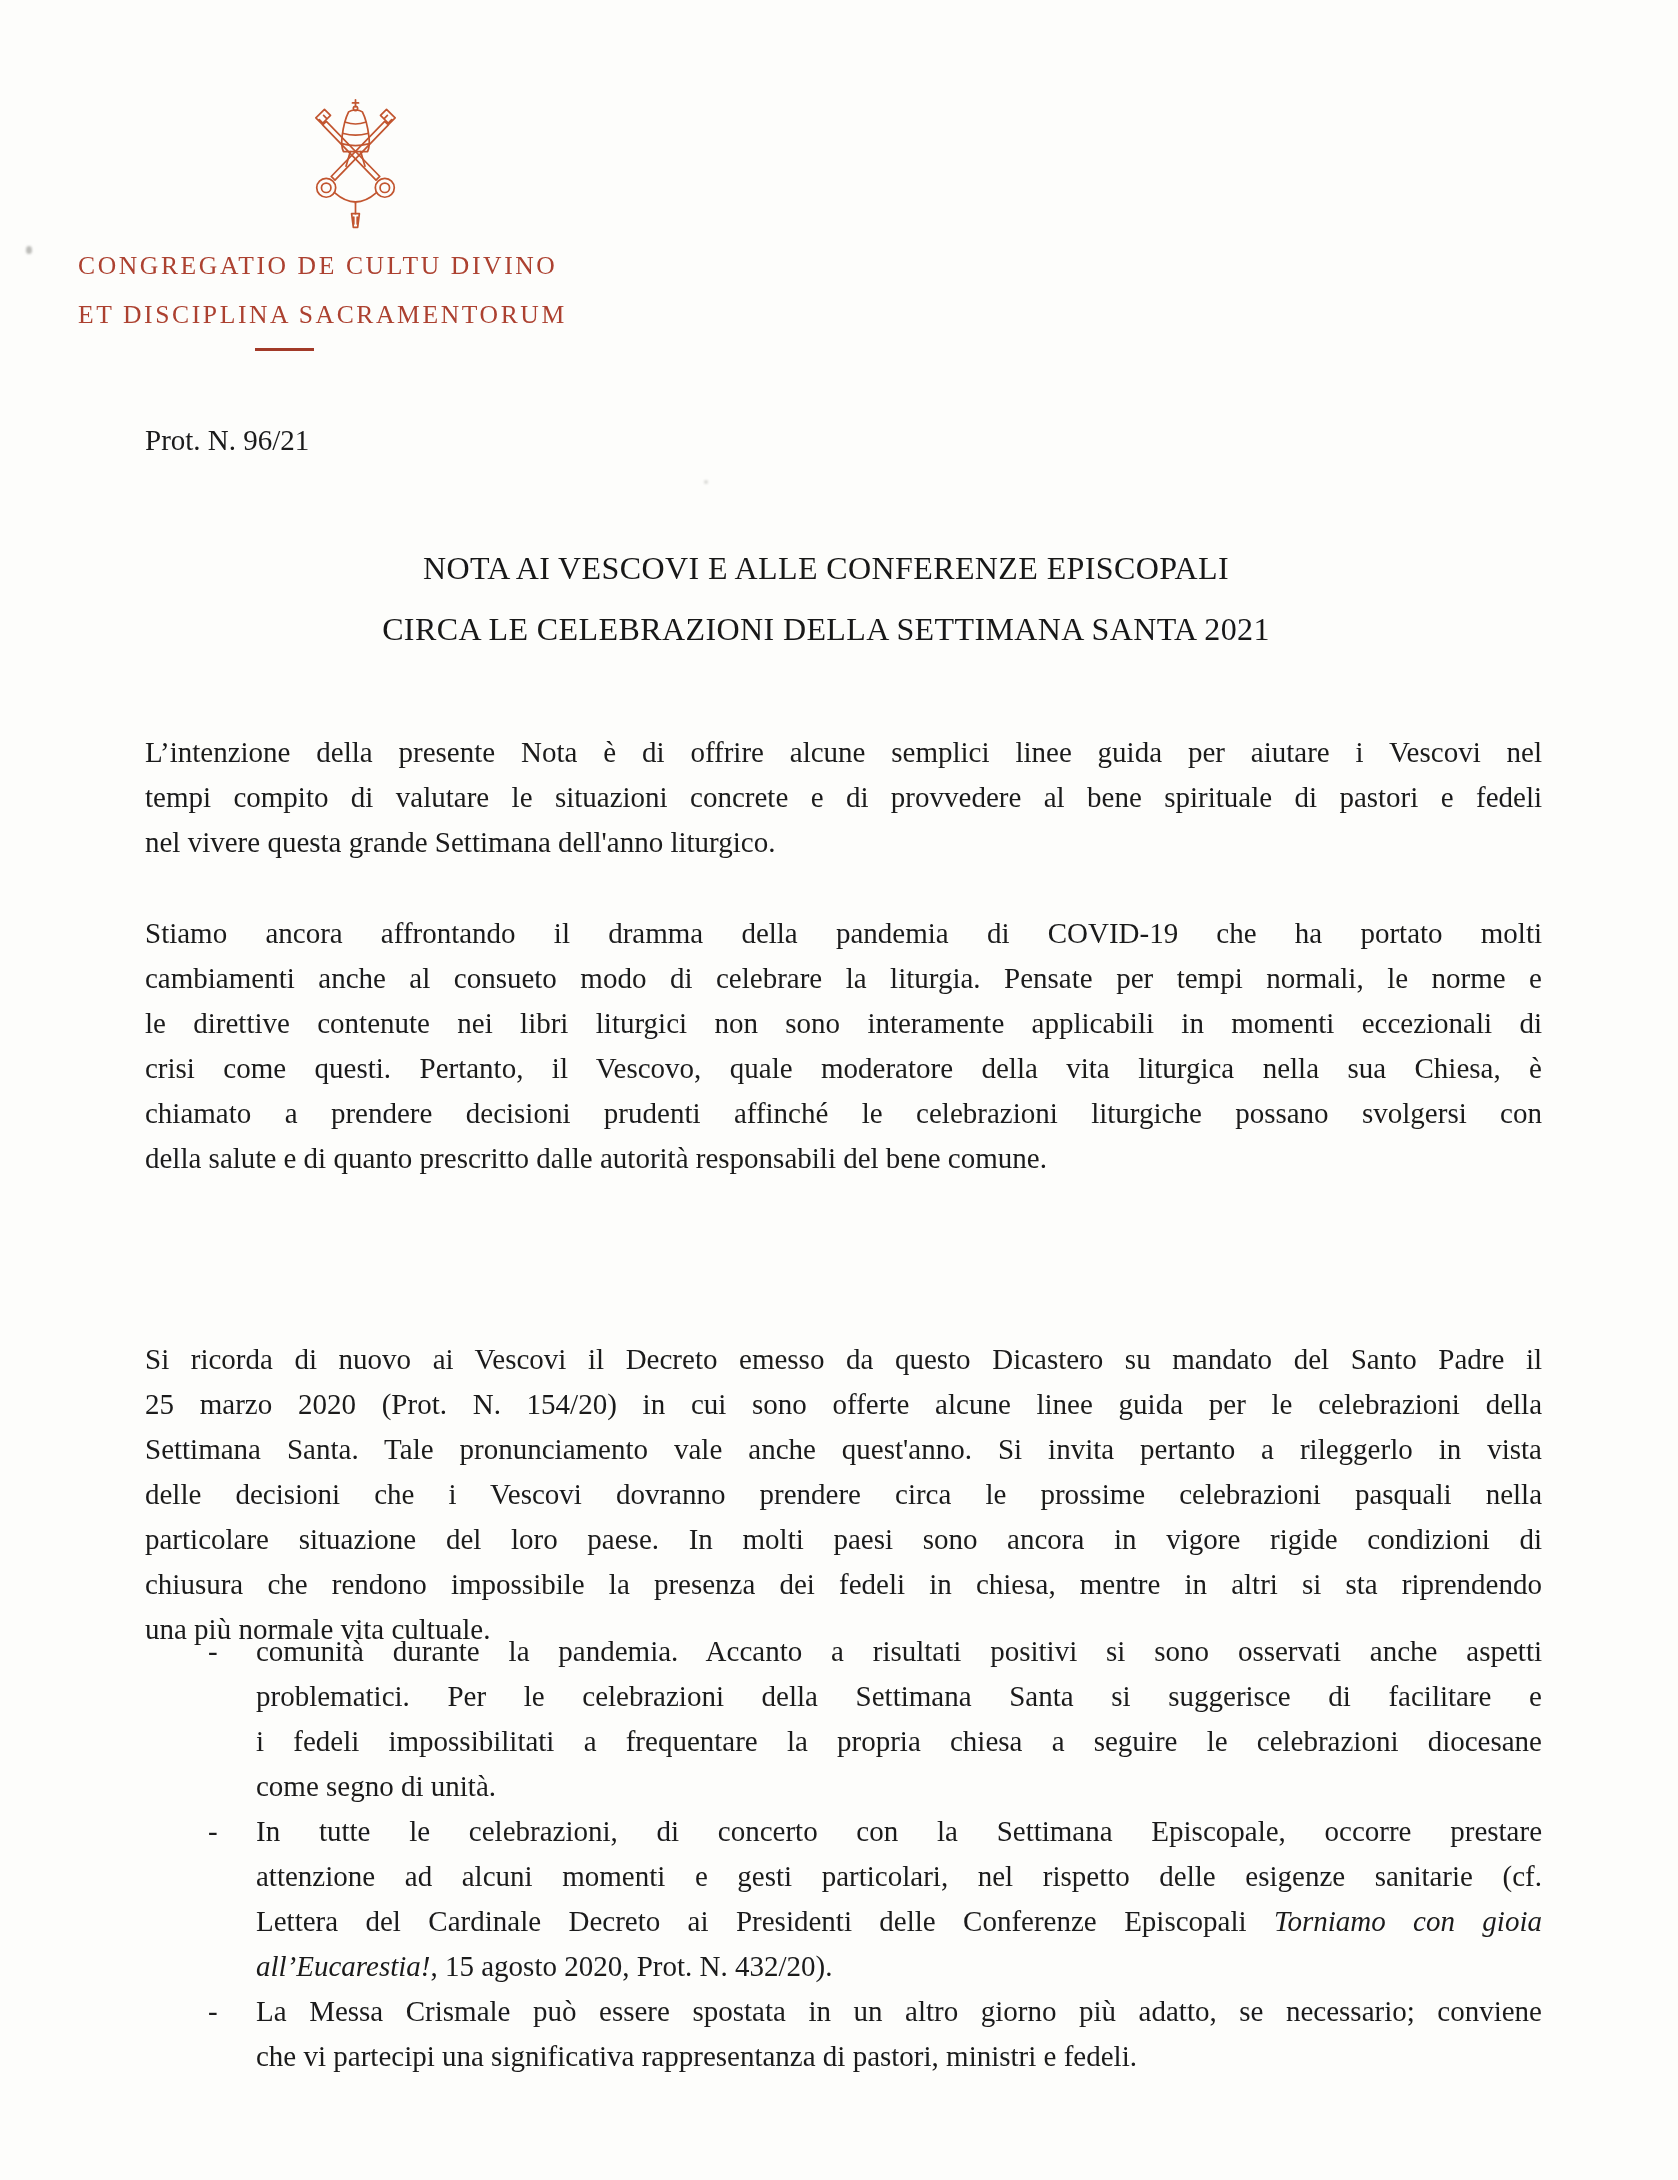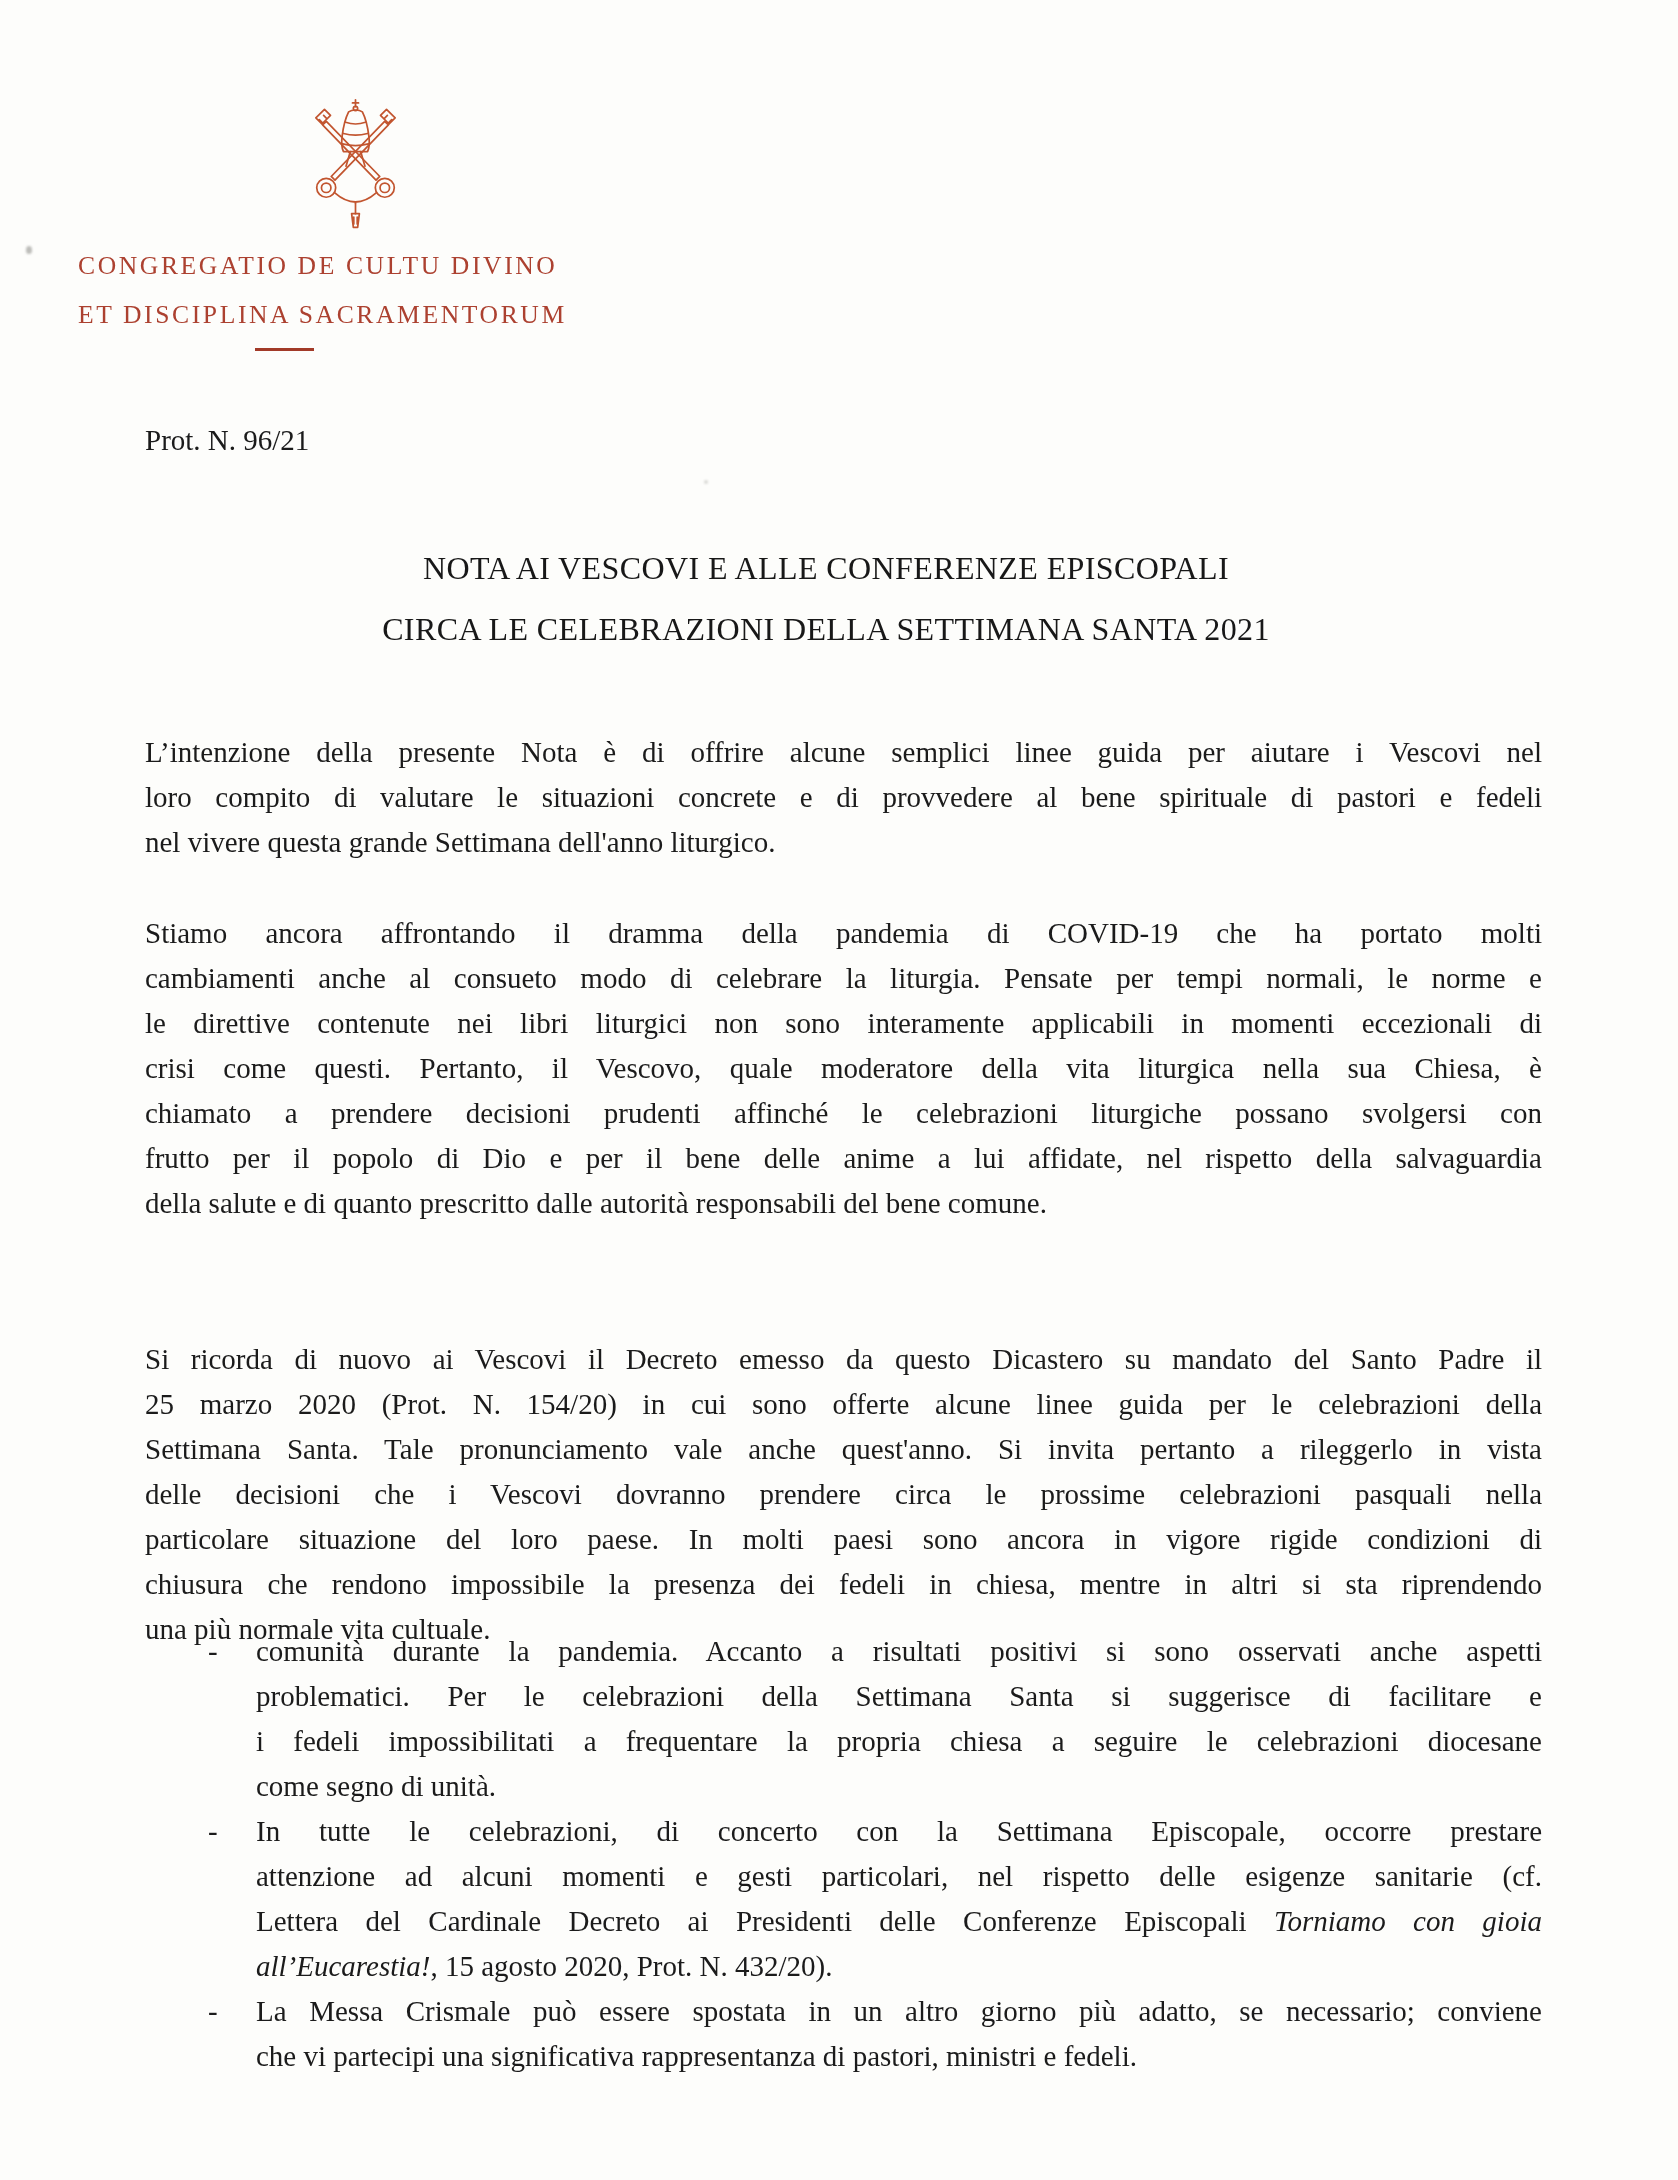--- a/index.html
+++ b/index.html
@@ -97,31 +97,30 @@
 
   <div class="prot">Prot. N. 96/21</div>
 
   <div class="title">
     <div>NOTA AI VESCOVI E ALLE CONFERENZE EPISCOPALI</div>
     <div>CIRCA LE CELEBRAZIONI DELLA SETTIMANA SANTA 2021</div>
   </div>
 
   <div class="para" style="top:730px">
     <div class="jl">L’intenzione della presente Nota è di offrire alcune semplici linee guida per aiutare i Vescovi nel</div>
-    <div class="jl">loro compito di valutare le situazioni concrete e di provvedere al bene spirituale di pastori e fedeli</div>
+    <div class="jl">tempi compito di valutare le situazioni concrete e di provvedere al bene spirituale di pastori e fedeli</div>
     <div class="jl last">nel vivere questa grande Settimana dell'anno liturgico.</div>
   </div>
 
   <div class="para" style="top:911px">
     <div class="jl">Stiamo ancora affrontando il dramma della pandemia di COVID-19 che ha portato molti</div>
     <div class="jl">cambiamenti anche al consueto modo di celebrare la liturgia. Pensate per tempi normali, le norme e</div>
     <div class="jl">le direttive contenute nei libri liturgici non sono interamente applicabili in momenti eccezionali di</div>
     <div class="jl">crisi come questi. Pertanto, il Vescovo, quale moderatore della vita liturgica nella sua Chiesa, è</div>
     <div class="jl">chiamato a prendere decisioni prudenti affinché le celebrazioni liturgiche possano svolgersi con</div>
-    <div class="jl">frutto per il popolo di Dio e per il bene delle anime a lui affidate, nel rispetto della salvaguardia</div>
     <div class="jl last">della salute e di quanto prescritto dalle autorità responsabili del bene comune.</div>
   </div>
 
   <div class="para" style="top:1337px">
     <div class="jl">Si ricorda di nuovo ai Vescovi il Decreto emesso da questo Dicastero su mandato del Santo Padre il</div>
     <div class="jl">25 marzo 2020 (Prot. N. 154/20) in cui sono offerte alcune linee guida per le celebrazioni della</div>
     <div class="jl">Settimana Santa. Tale pronunciamento vale anche quest'anno. Si invita pertanto a rileggerlo in vista</div>
     <div class="jl">delle decisioni che i Vescovi dovranno prendere circa le prossime celebrazioni pasquali nella</div>
     <div class="jl">particolare situazione del loro paese. In molti paesi sono ancora in vigore rigide condizioni di</div>
     <div class="jl">chiusura che rendono impossibile la presenza dei fedeli in chiesa, mentre in altri si sta riprendendo</div>

